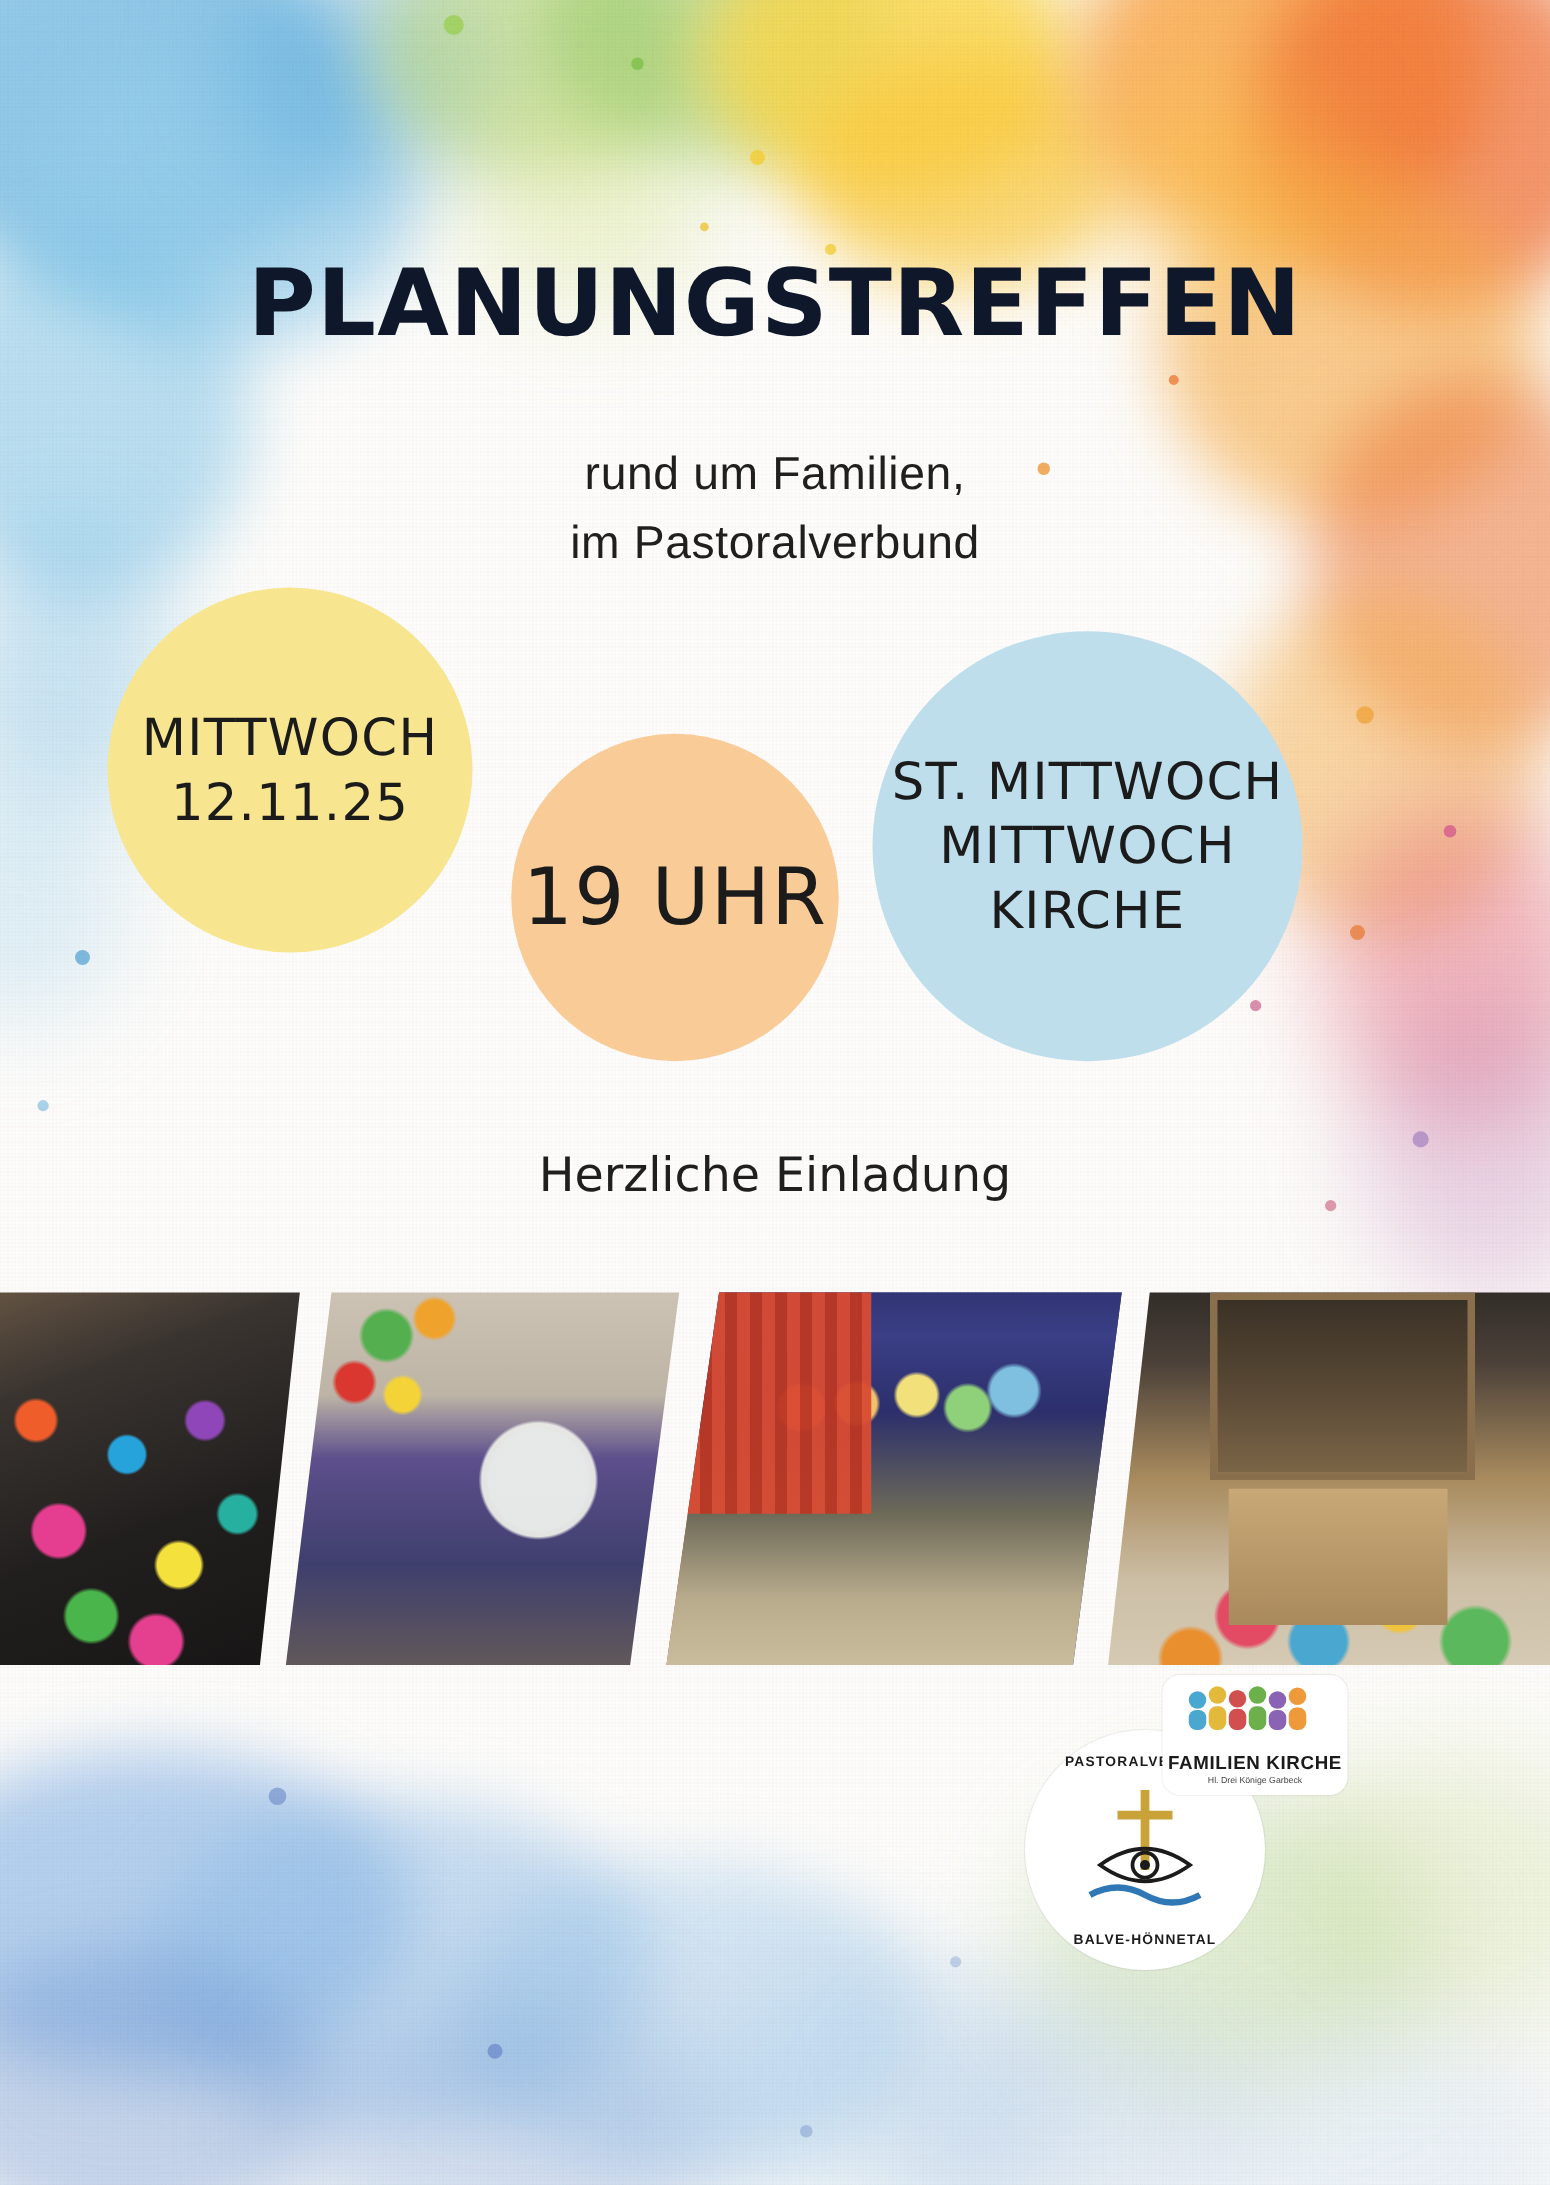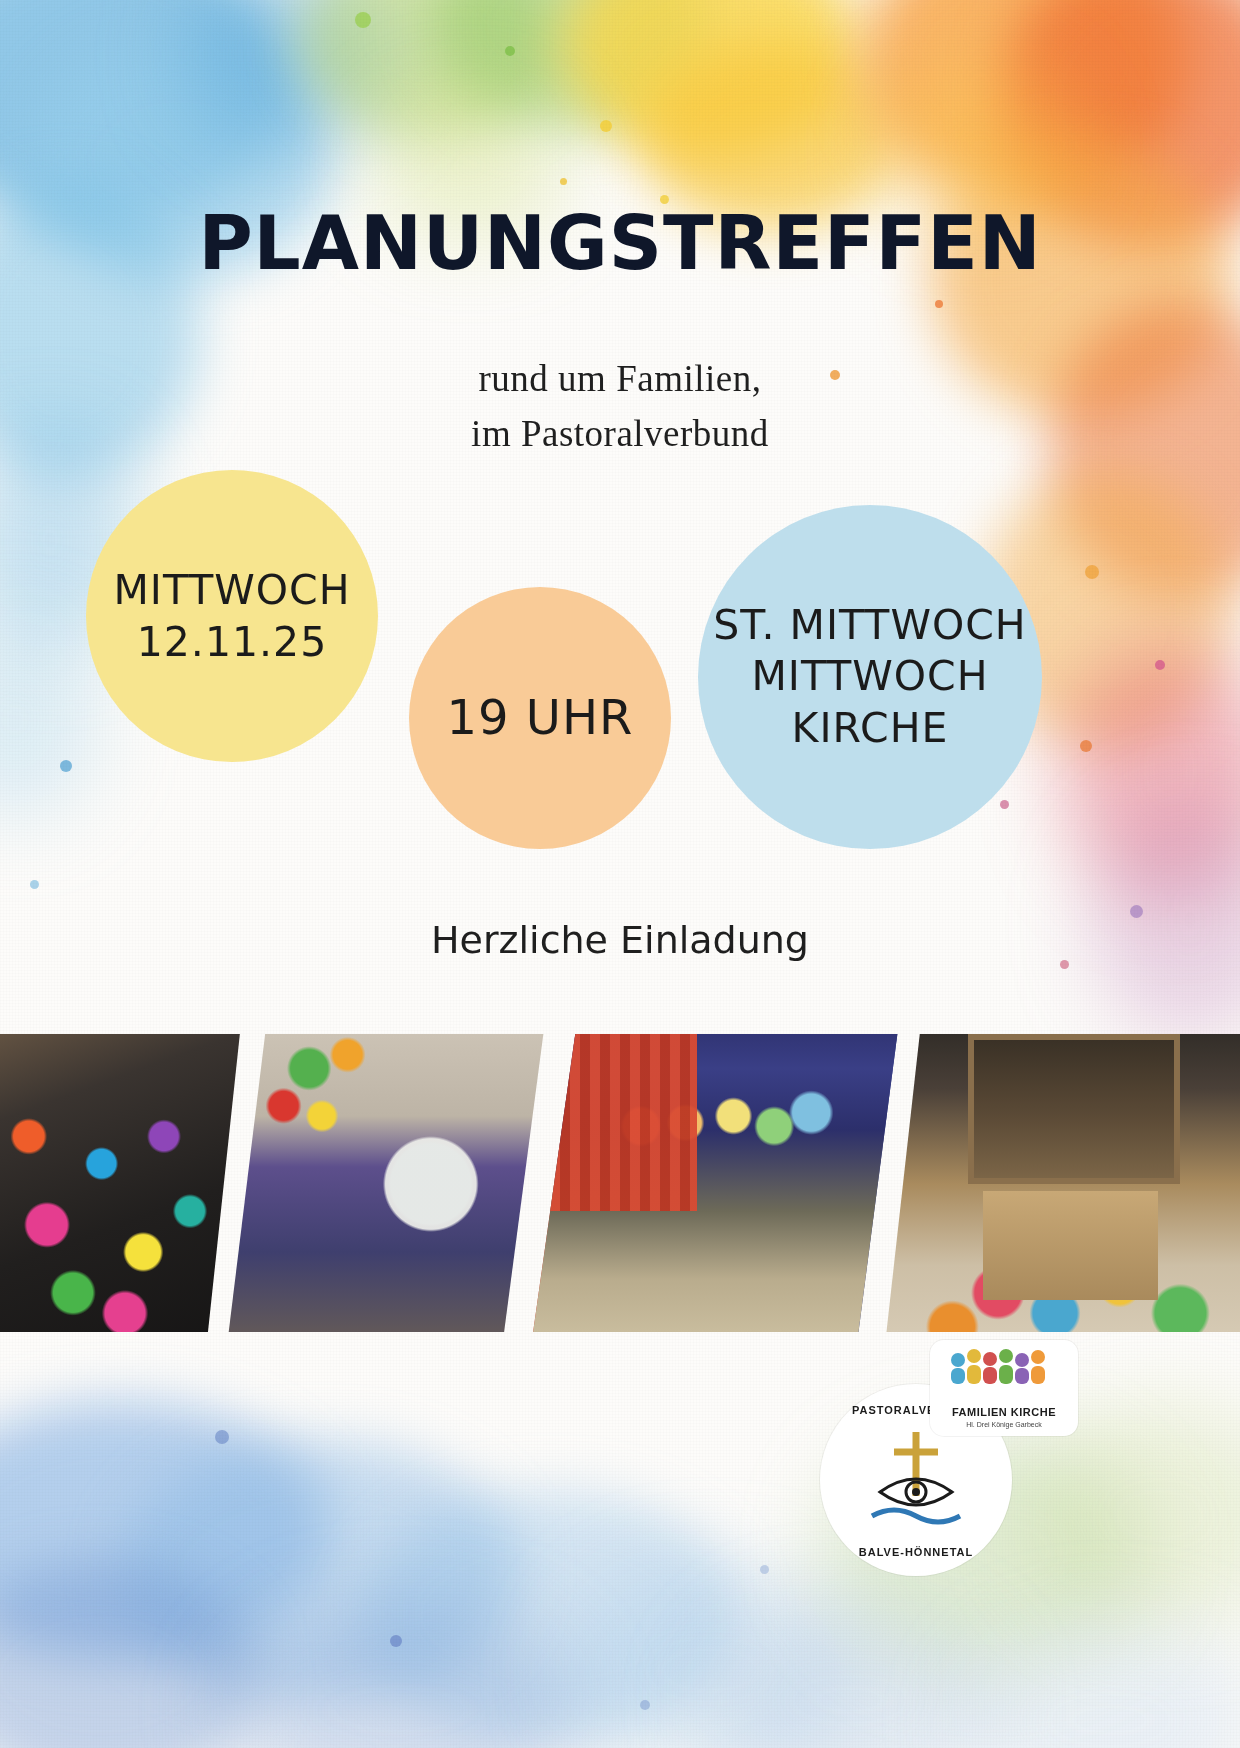--- a/index.html
+++ b/index.html
@@ -105,21 +105,21 @@
     color: #0f172a;
     line-height: 1;
   }
 
   #subtitle {
     position: absolute;
     top: 352px;
     left: 0;
     width: 1240px;
     text-align: center;
-    font-family: Liberation Serif, serif;
+    font-family: Liberation Sans, sans-serif;
     font-size: 37px;
     line-height: 1.48;
     color: #1f1f1f;
     letter-spacing: 0.5px;
   }
   #subtitle .line { display: block; }
 
   
   .circle {
     position: absolute;
@@ -140,21 +140,21 @@
     background: #f7e58f;
     font-size: 41px;
     line-height: 1.28;
   }
   #circle-time {
     left: 409px;
     top: 587px;
     width: 262px;
     height: 262px;
     background: #f9cb97;
-    font-size: 48px;
+    font-size: 63px;
     line-height: 1.2;
   }
   #circle-place {
     left: 698px;
     top: 505px;
     width: 344px;
     height: 344px;
     background: #bedeec;
     font-size: 41px;
     line-height: 1.26;
@@ -314,21 +314,21 @@
     background: #ffffff;
     box-shadow: 0 0 0 1px rgba(0,0,0,0.05);
     display: flex;
     flex-direction: column;
     align-items: center;
     justify-content: flex-end;
     padding-bottom: 8px;
     box-sizing: border-box;
   }
   #logo-fk-title {
-    font-size: 11px;
+    font-size: 15px;
     font-weight: 700;
     color: #1b1b1b;
     letter-spacing: 0.5px;
     font-family: "Liberation Sans", sans-serif;
     line-height: 1.05;
     text-align: center;
   }
   #logo-fk-sub {
     font-size: 7px;
     color: #444;

